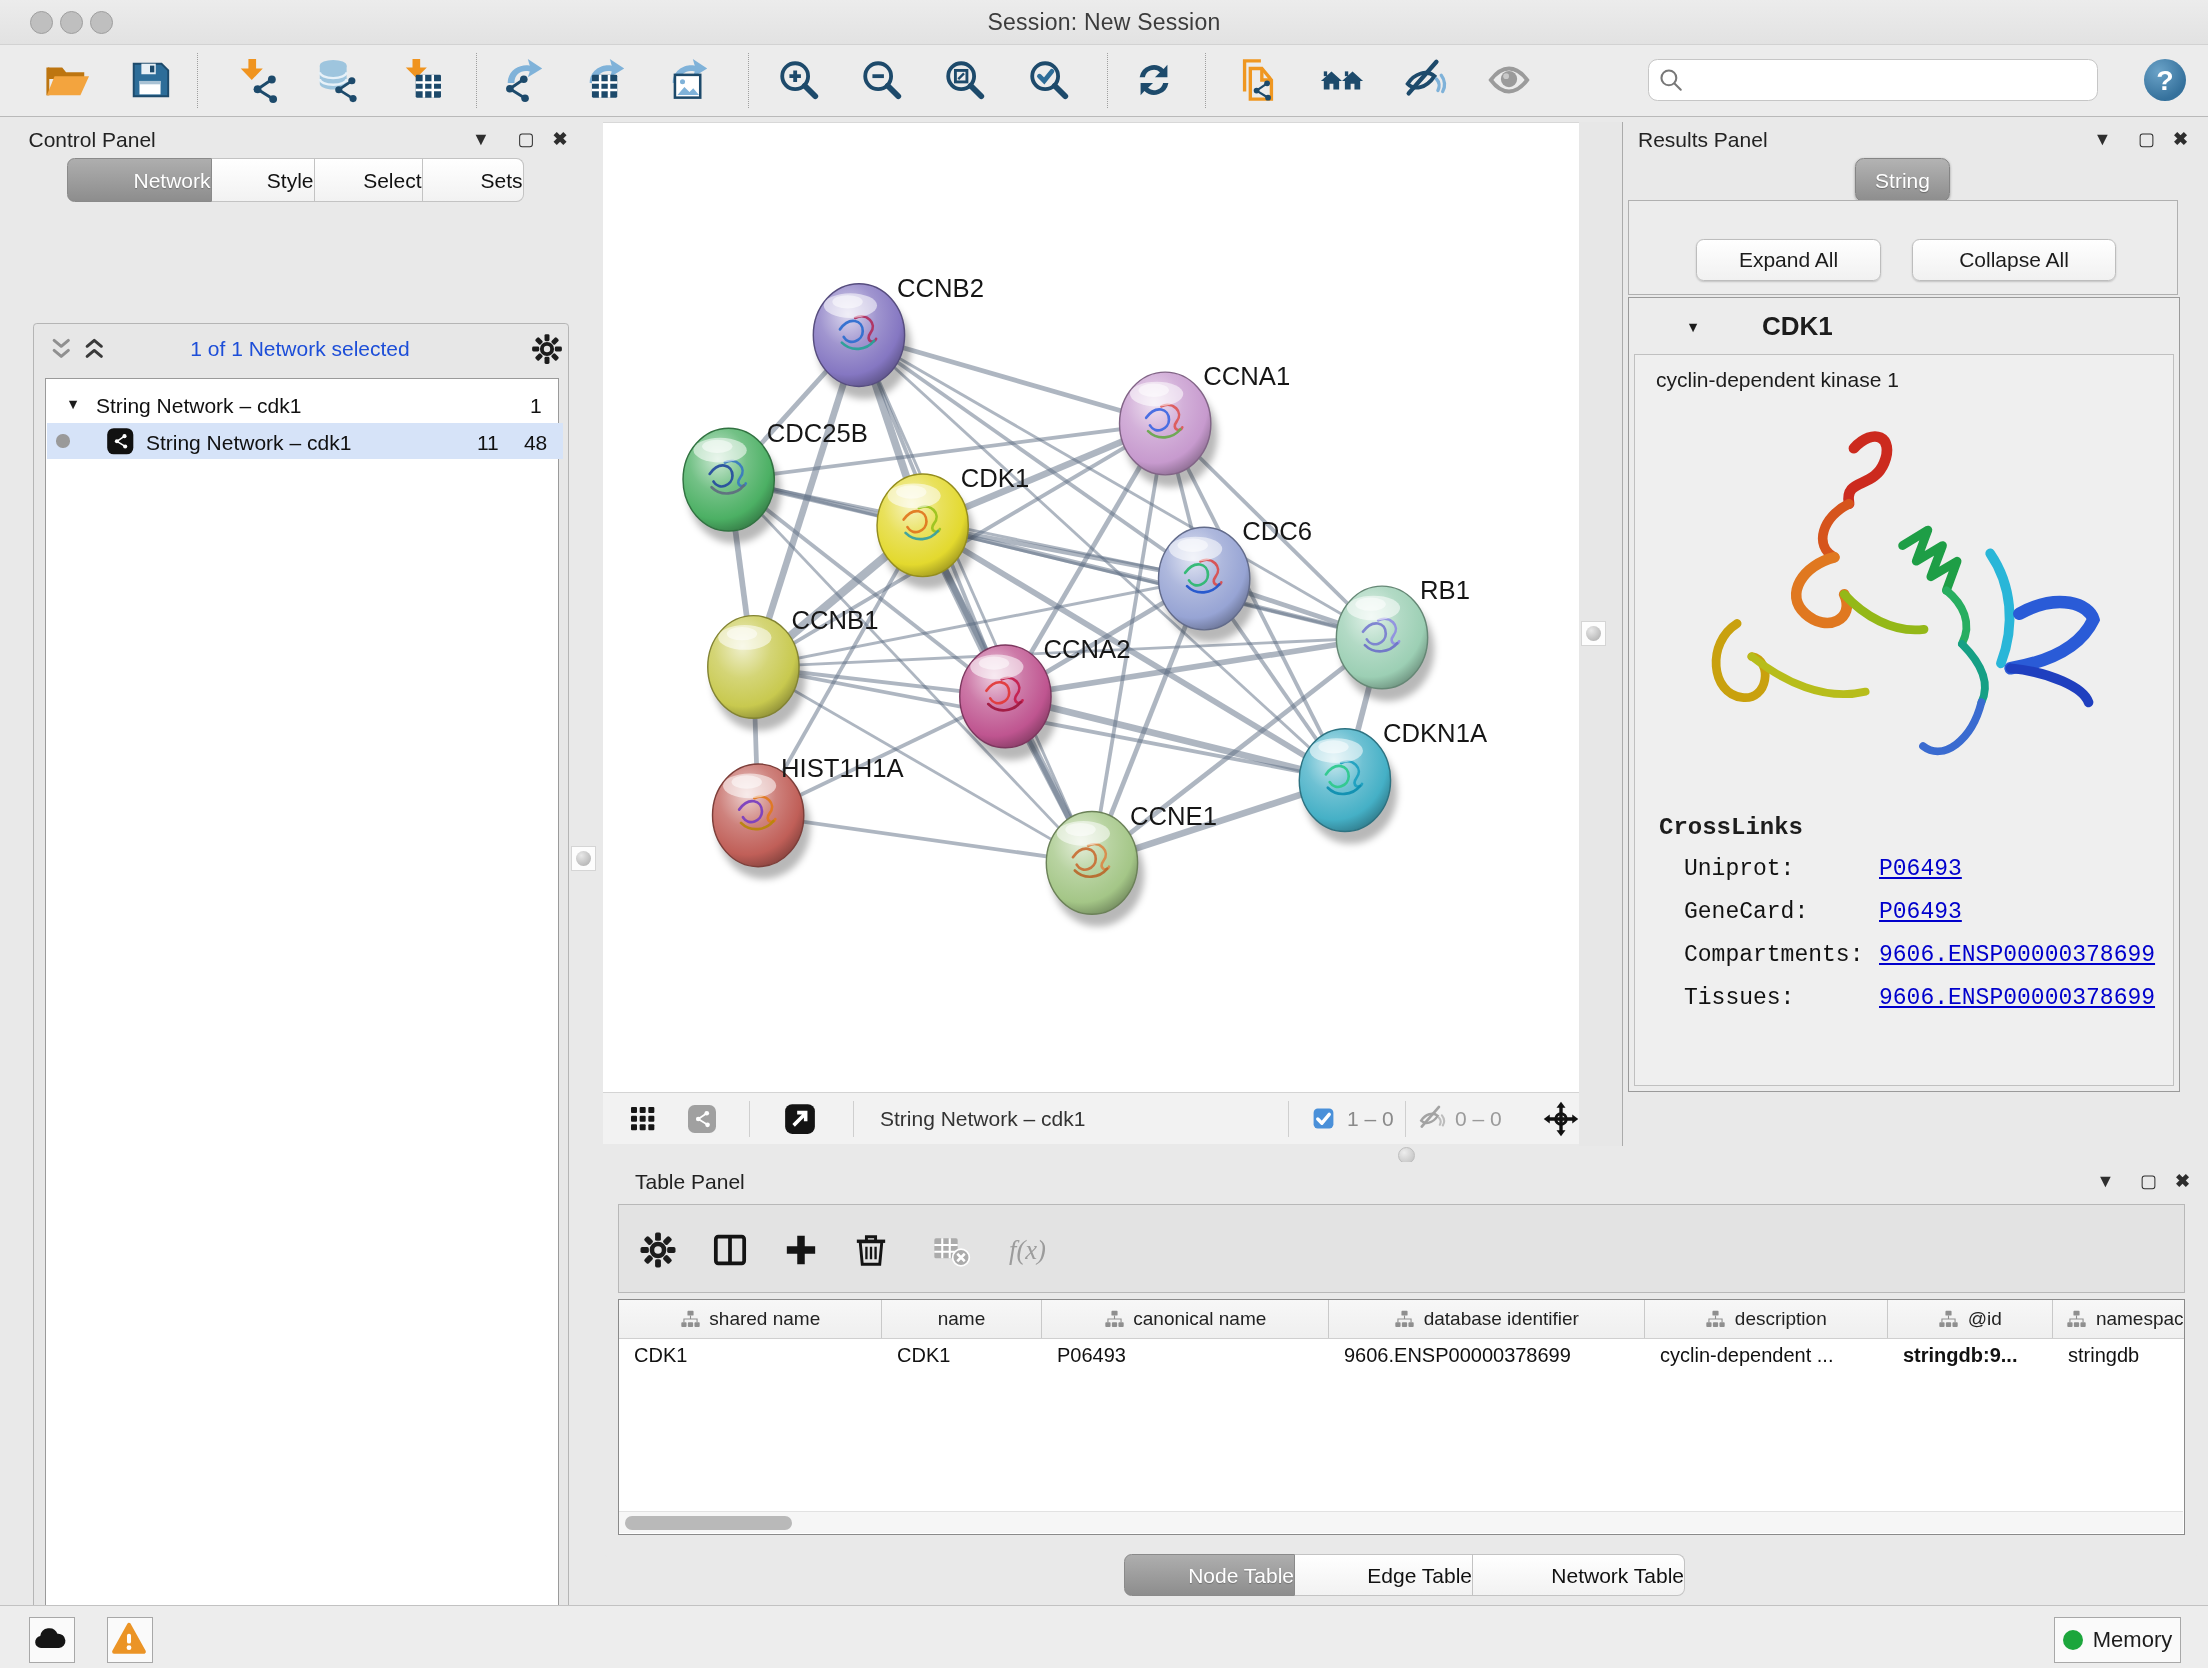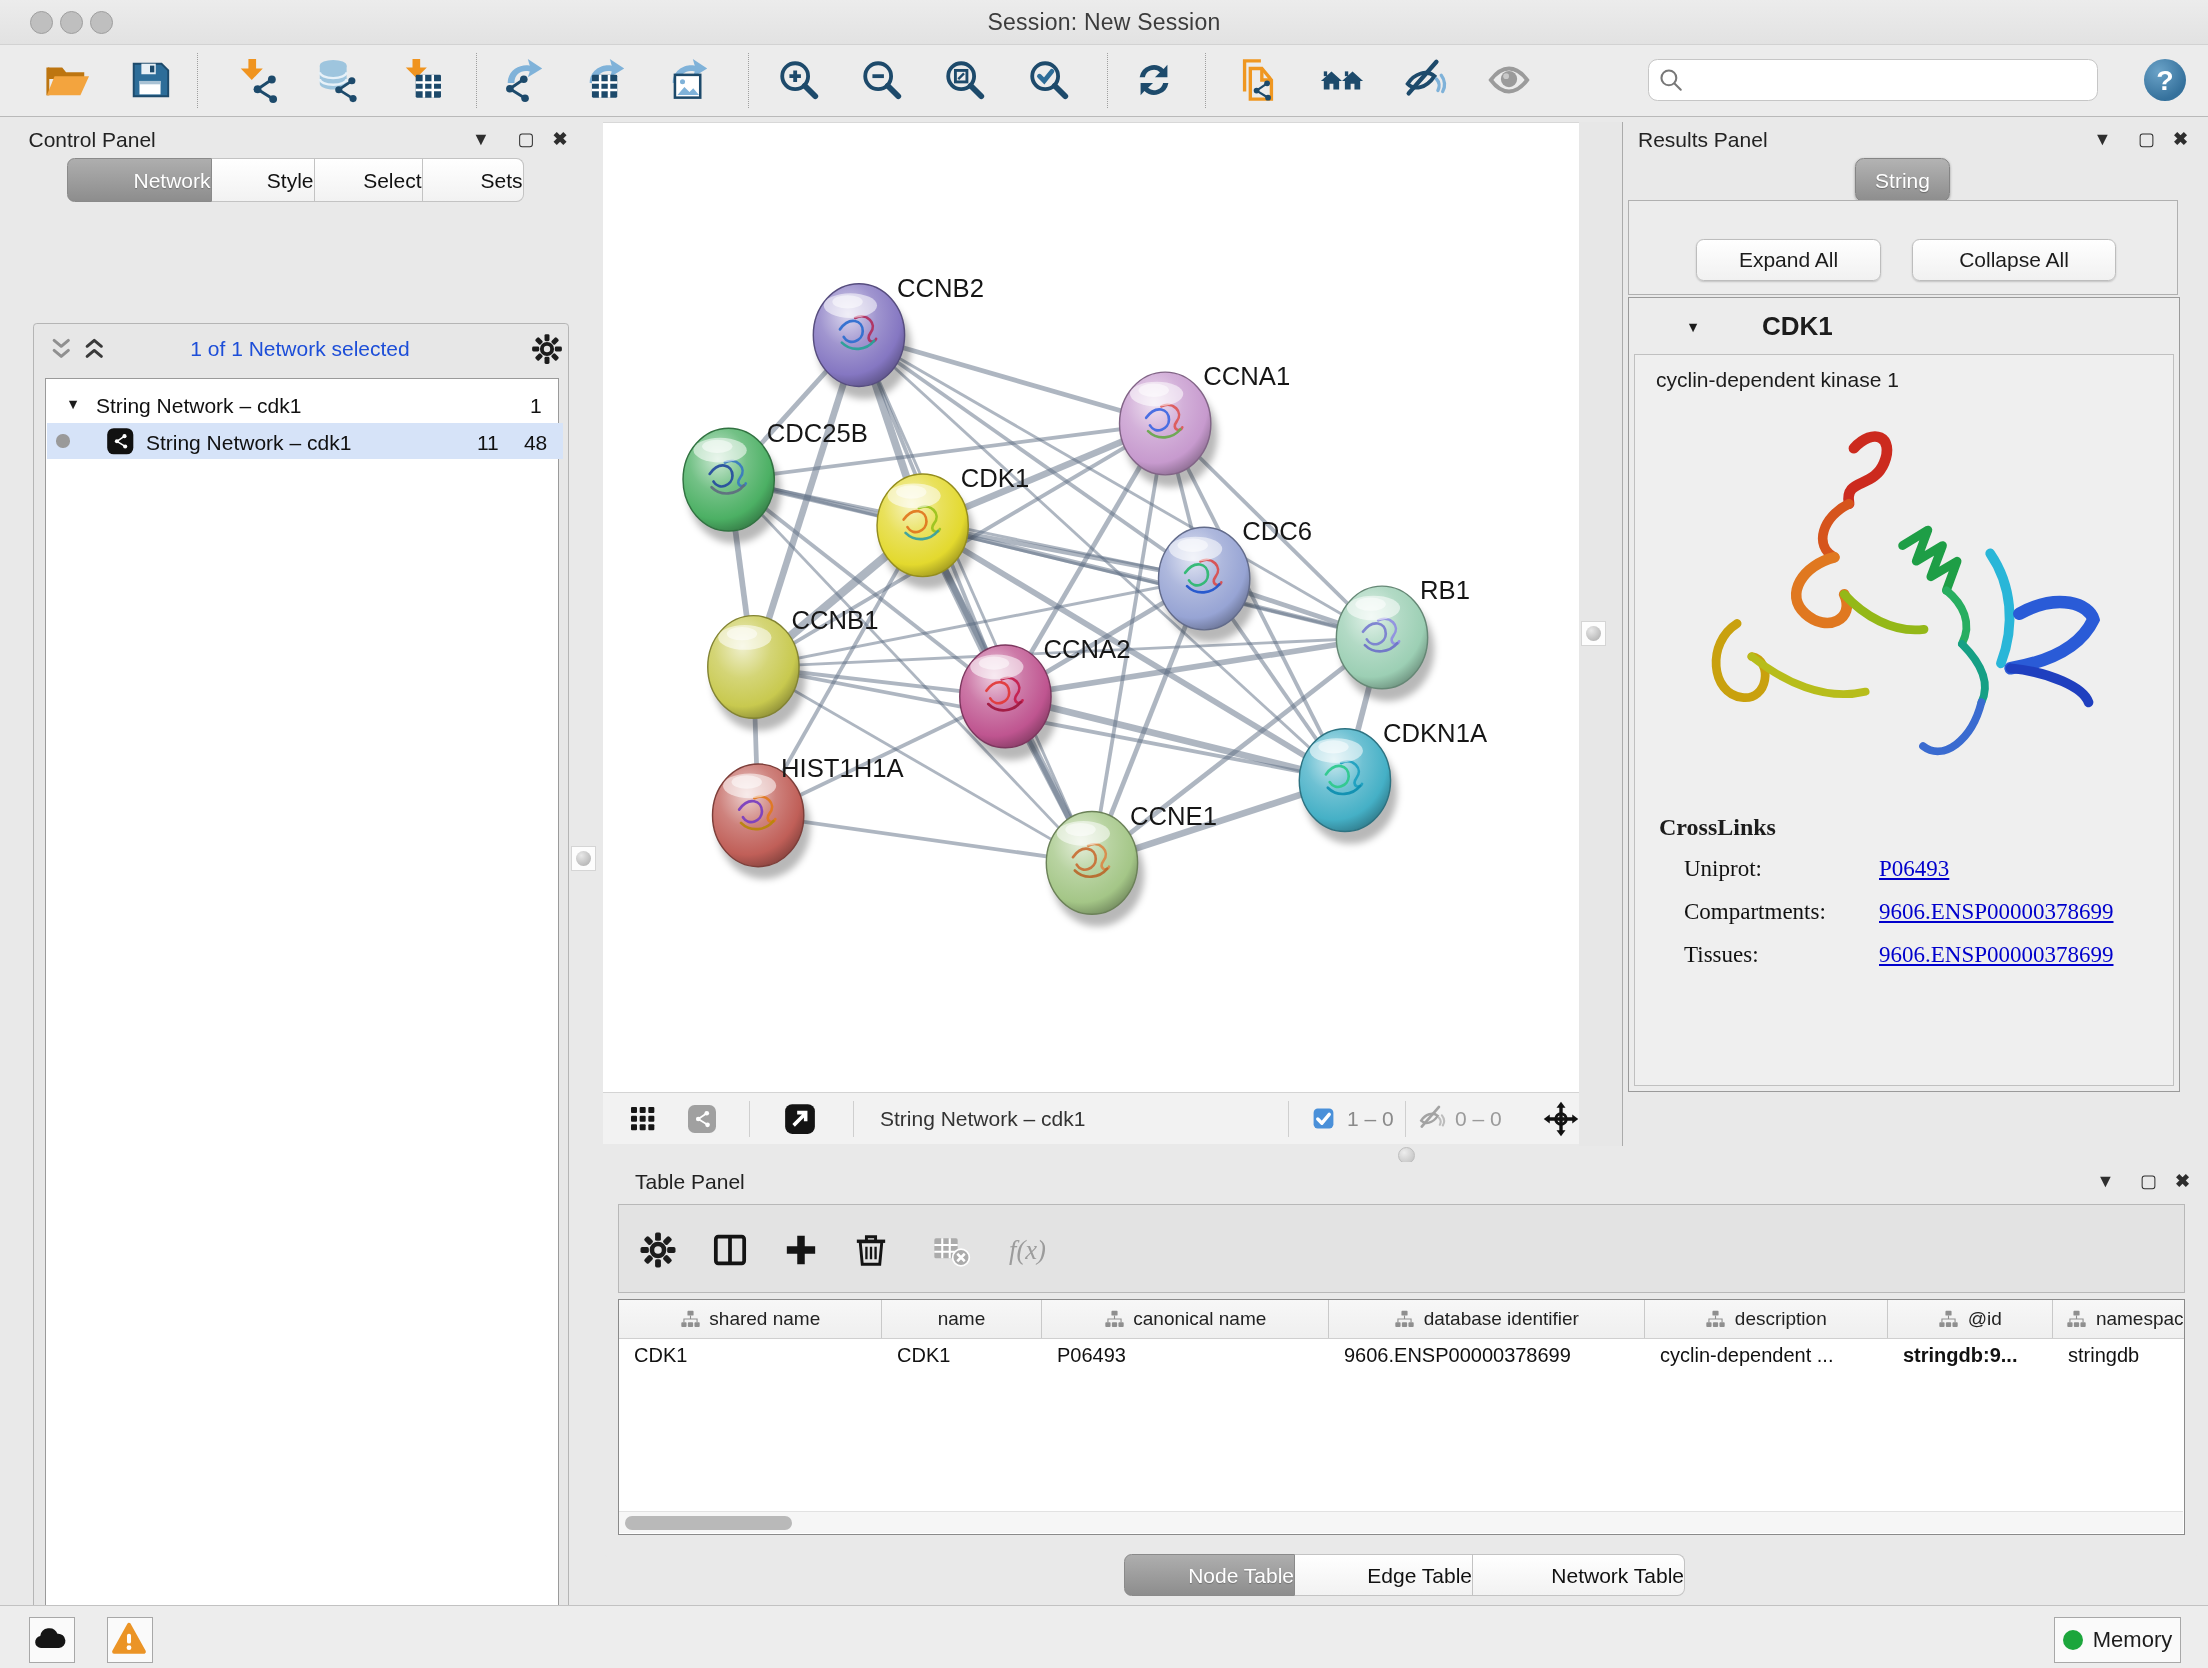--- a/index.html
+++ b/index.html
@@ -57,21 +57,21 @@
   #results-panel{left:1622px;top:122px;width:577px;height:1024px}
   #rp-tab{left:1855px;top:158px;width:95px;height:44px;line-height:44px;text-align:center;border-radius:8.6px;
           background:linear-gradient(#b3b3b3,#8d8d8d);color:#fff;font-size:21px;border:1px solid #858585;
           box-shadow:0 1px 2.9px rgba(0,0,0,.35);text-shadow:0 1px 1px rgba(0,0,0,.3);cursor:pointer;box-sizing:border-box}
   #rp-box1{left:1628px;top:200px;width:550px;height:95px;border:1px solid #b0b0b0;background:#ececec;box-sizing:border-box}
   .rp-btn{position:absolute;top:38px;height:42px;background:linear-gradient(#ffffff,#f1f1f1);border:1px solid #bdbdbd;
           border-radius:7.6px;font-size:21px;text-align:center;line-height:40px;cursor:pointer;box-sizing:border-box;
           box-shadow:0 1px 1.9px rgba(0,0,0,.18)}
   #rp-box2{left:1628px;top:297px;width:552px;height:795px;border:1px solid #9a9a9a;background:#ececec;box-sizing:border-box}
   #rp-inner{left:1634px;top:354px;width:540px;height:732px;border:1px solid #c0c0c0;background:#efefef;box-sizing:border-box}
-  #xlinks{left:1659px;top:814px;width:504px;font-family:Liberation Serif, serif}
+  #xlinks{left:1659px;top:814px;width:504px;font-family:Liberation Mono, monospace}
   .xrow{height:43px}
   .xrow .xl{display:inline-block;width:195px;font-size:23px;color:#111}
   .xrow a{font-size:23px}
   
   #table-panel{left:603px;top:1162px;width:1596px;height:398px;background:#e9e9e9;border-radius:0 0 11.4px 11.4px}
   #tp-toolbar{left:618px;top:1204px;width:1567px;height:89px;background:#e3e3e3;border:1px solid #b8b8b8;box-sizing:border-box}
   .tpbtn{position:absolute;top:25px;width:40px;height:40px;cursor:pointer}
   .tpbtn svg{width:100%;height:100%}
   #tbl{left:618px;top:1299px;width:1567px;height:236px;background:#fff;border:1.9px solid #8a8a8a;box-sizing:border-box;overflow:hidden}
   #tbl-head{position:absolute;left:0;top:0;height:38px;display:flex;background:linear-gradient(#f7f7f7,#efefef);
@@ -657,20 +657,23 @@
     <path d="M321,301 C311,340 282,362 261,346" stroke="#3a6bd0" stroke-width="8"></path>
   </g>
 </svg>
 
 <div id="xlinks" class="abs">
   <div style="font-size:24px;font-weight:bold;height:42px">CrossLinks</div>
   <div class="xrow">
     <span class="xl" style="padding-left:25px">Uniprot:</span><a href="#">P06493</a>
   </div>
   <div class="xrow">
+    <span class="xl" style="padding-left:25px">GeneCard:</span><a href="#">P06493</a>
+  </div>
+  <div class="xrow">
     <span class="xl" style="padding-left:25px">Compartments:</span><a href="#">9606.ENSP00000378699</a>
   </div>
   <div class="xrow">
     <span class="xl" style="padding-left:25px">Tissues:</span><a href="#">9606.ENSP00000378699</a>
   </div>
 </div>
 
 <div id="table-panel" class="abs">
   <div class="abs panel-title" style="left:32px;top:7.6px">Table Panel</div>
   <div class="abs pnl-ctl" style="left:1490px;top:6.7px">▼</div>

